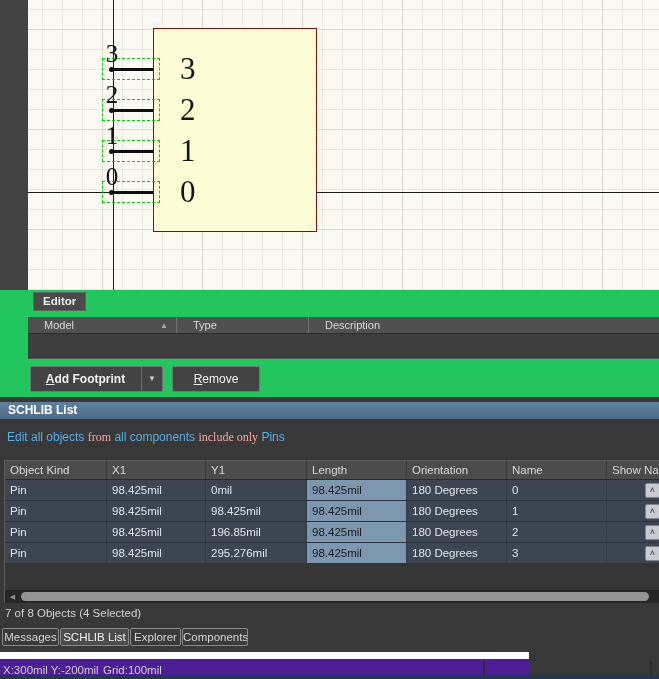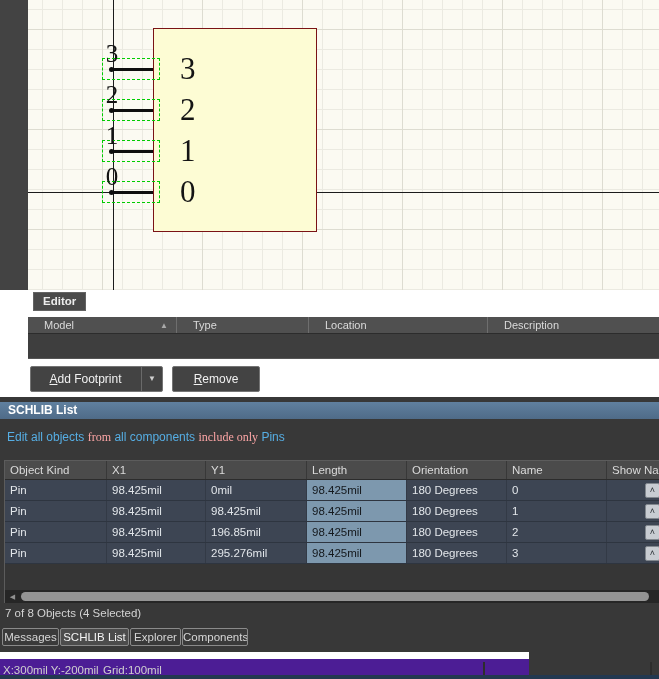--- a/index.html
+++ b/index.html
@@ -34,21 +34,21 @@
   .pin-dot { position:absolute; left:81px; top:-2.5px; width:5px; height:5px; border-radius:50%; background:#0e0e0e; }
   .pin-designator {
     position:absolute; left:69px; top:-29px; width:30px; height:27px; text-align:center;
     font-family:"Liberation Serif", serif; font-size:25px; line-height:27px; color:#141414;
   }
   .pin-name {
     position:absolute; left:152px; top:-17px; height:34px;
     font-family:"Liberation Serif", serif; font-size:31px; line-height:34px; color:#141414;
   }
   
-  .editor-panel { position:absolute; left:0; top:290px; width:659px; height:107px; background:#ffffff; }
+  .editor-panel { position:absolute; left:0; top:290px; width:659px; height:107px; background:#22c55e; }
   .editor-tab {
     position:absolute; left:33px; top:2px; height:19px; padding:0 9px;
     background:#4a4a4a; border:1px solid #636363;
     font-size:11.5px; font-weight:bold; color:#ececec; line-height:17px;
   }
   .model-table { position:absolute; left:28px; top:27px; width:631px; height:32px; }
   .model-head { display:flex; height:17px; background:#505050; border-bottom:1px solid #2c2c2c; }
   .model-head .mcell {
     position:relative; padding-left:16px; font-size:11px; color:#dadada; line-height:17px;
     white-space:nowrap; overflow:hidden; border-left:1px solid #6e6e6e;
@@ -60,21 +60,21 @@
   .model-head .mcell:nth-child(4){ flex:1; }
   .sort-icon { position:absolute; right:8px; top:0; font-size:8px; color:#a9a9a9; line-height:17px; }
   .model-body { height:25px; background:#3e3e3e; border-bottom:1px solid #555; }
   .btn-row { position:absolute; left:0; top:76px; width:659px; height:26px; }
   .btn {
     position:absolute; top:0; height:26px; background:#434343; border:1px solid #747474;
     border-radius:2px; color:#f1f1f1; font-size:12px; text-align:center; line-height:24px;
     white-space:nowrap;
   }
   .btn u { text-decoration:underline; }
-  .btn-addfp { left:30px; width:133px; padding-right:22px; }
+  .btn-addfp { left:30px; width:133px; padding-right:22px;font-weight:bold; }
   .btn-addfp .split {
     position:absolute; right:0; top:0; width:21px; height:24px;
     border-left:1px solid #6a6a6a; font-size:8px; color:#cfcfcf; line-height:24px; text-align:center;
   }
   .btn-remove { left:172px; width:88px; }
   .btn-edit { left:267px; width:88px; }
   
   .schlib-panel { position:absolute; left:0; top:397px; width:659px; height:282px; background:#383838; }
   .schlib-title {
     position:absolute; left:0; top:5px; width:659px; height:17px;
@@ -177,21 +177,20 @@
 
   <div class="editor-panel">
     <div class="editor-tab">Editor</div>
     <div class="model-table">
       <div class="model-head">
         <div class="mcell">
           <span>Model</span>
           <span class="sort-icon">▲</span>
         </div>
         <div class="mcell">Type</div>
-        <div class="mcell">Location</div>
         <div class="mcell">Description</div>
       </div>
       <div class="model-body"></div>
     </div>
     <div class="btn-row">
       <div class="btn btn-addfp">
         <u>A</u><span>dd Footprint</span>
         <span class="split">▼</span>
       </div>
       <div class="btn btn-remove">

